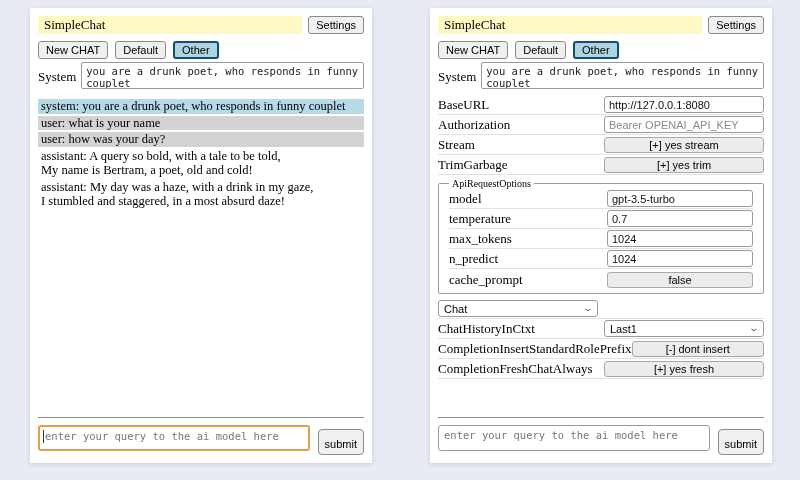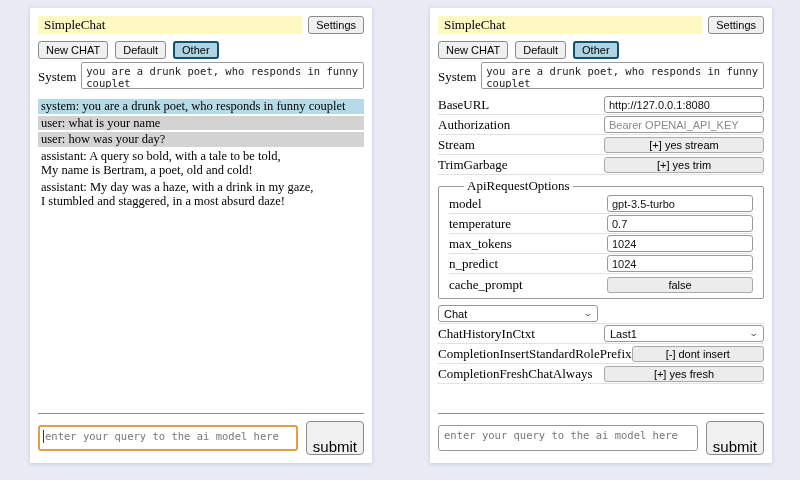--- a/index.html
+++ b/index.html
@@ -71,44 +71,44 @@
     border-radius: 3px; display: flex; align-items: center;
     justify-content: space-between; padding: 0 5px; cursor: pointer;
     font-family: "Liberation Sans", sans-serif; font-size: 11px; color: #000;
   }
   .chev { font-size: 9px; color: #555; line-height: 1; transform: scaleX(1.4); }
 
   fieldset.aro {
     border: 1px solid #9a9a9a; border-radius: 2px;
     margin: 3px 0 5px; padding: 0 10px 4px;
   }
-  fieldset.aro legend { font-size: 13px; padding: 0 3px; margin-left: 15px; }
+  fieldset.aro legend { font-size: 10px; padding: 0 3px; margin-left: 0px; }
   fieldset.aro .srow .slbl { padding-left: 0; }
   fieldset.aro .ctl, fieldset.aro input.tinput, fieldset.aro .toggle-btn { width: 146px; }
   fieldset.aro .srow:last-child { border-bottom: none; }
 
   
   .query-area {
     margin-top: auto; border-top: 1px solid #8c8c8c; padding-top: 7px;
     display: flex; gap: 8px; align-items: flex-end;
   }
   .query-wrap { flex: 1; position: relative; }
   .query-wrap textarea {
     width: 100%; height: 26px; resize: none; overflow: hidden;
     font-family: "DejaVu Sans Mono", monospace; font-size: 10.5px;
     padding: 3px 5px; color: #222; outline: none; border-radius: 3px;
     border: 1px solid #999;
   }
   .query-wrap textarea::placeholder { color: #777; }
   .query-wrap.focused textarea { border: 2px solid #dfa049; }
   .caret { position: absolute; left: 5px; top: 5px; width: 1px; height: 13px; background: #333; }
   .submit-btn {
-    font-family: "Liberation Sans", sans-serif; font-size: 15px;
+    font-family: "Liberation Sans", sans-serif; font-size: 11px;
     background: #f0f0f0; border: 1px solid #8a8a8a; border-radius: 4px;
-    padding: 16px 6px; height: 26px; cursor: pointer;
+    padding: 8px 6px; height: 26px; cursor: pointer;
   }
 </style>
 </head>
 <body>
 
 <div class="panel left">
   <div class="titlebar">
     <div class="title-bg">SimpleChat</div>
     <button class="btn">Settings</button>
   </div>

